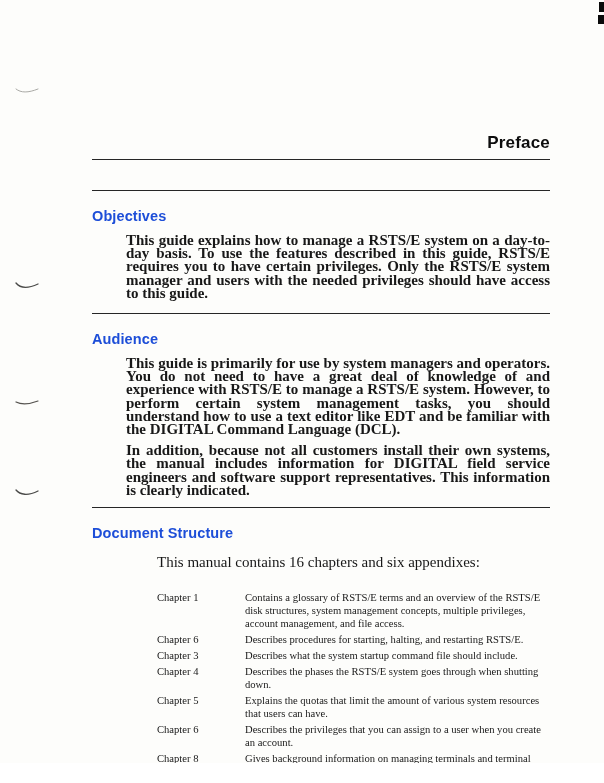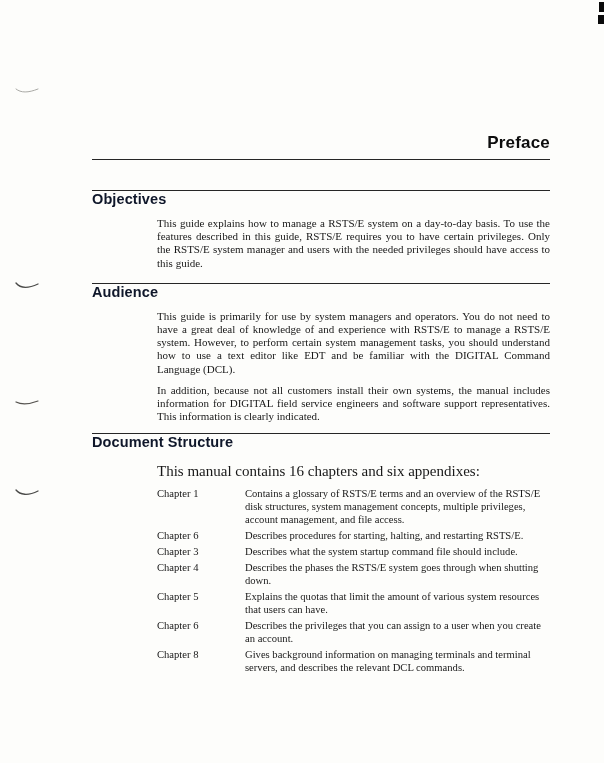--- a/index.html
+++ b/index.html
@@ -36,40 +36,41 @@
   }
   .rule-title { margin-top: 8px; }
   .section-objectives .rule { margin-top: 30px; }
   .section-audience .rule { margin-top: 13px; }
   .section-docstructure .rule { margin-top: 10px; }
   .section-heading {
     font-family: "Liberation Sans", sans-serif;
     font-weight: bold;
     font-size: 14.5px;
     line-height: 17px;
-    margin: 0 0 9px 0;
-    color: #0f172a;
+    margin: 17px 0 9px 0;
+    color: #1d4ed8;
     letter-spacing: 0.1px;
   }
   .section-docstructure .section-heading { margin-bottom: 14px; }
   .body-text {
-    margin-left: 65px;
-    font-size: 11px;
+    margin-left: 34px;
+    font-size: 15px;
     line-height: 13.2px;
     text-align: justify;
     color: #181818;
+    font-weight: bold;
   }
   .body-text + .body-text { margin-top: 8px; }
   .intro-line {
     margin-left: 65px;
     font-size: 15px;
     line-height: 13px;
     color: #181818;
   }
-  .chapter-list { margin: 9px 0 0 65px; }
+  .chapter-list { margin: 22px 0 0 65px; }
   .chapter-row {
     display: flex;
     margin-bottom: 3px;
     font-size: 10.6px;
     line-height: 13px;
     color: #181818;
   }
   .ch-label { width: 88px; flex: none; }
   .ch-desc { flex: 1; }
   .page-number {

